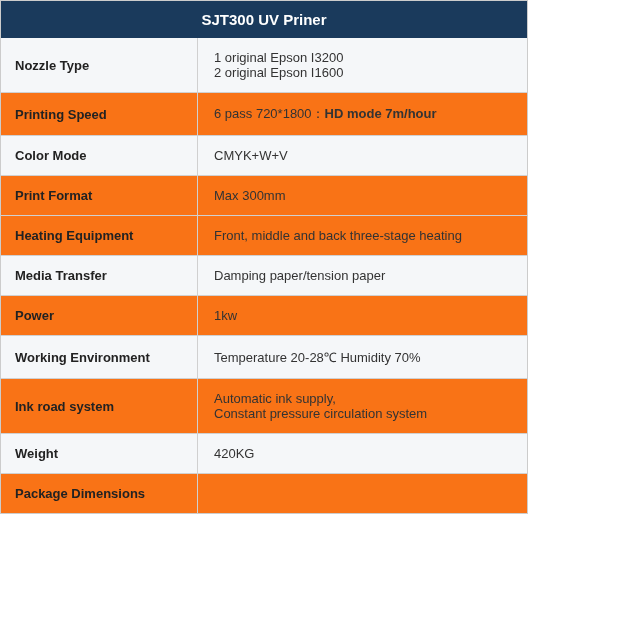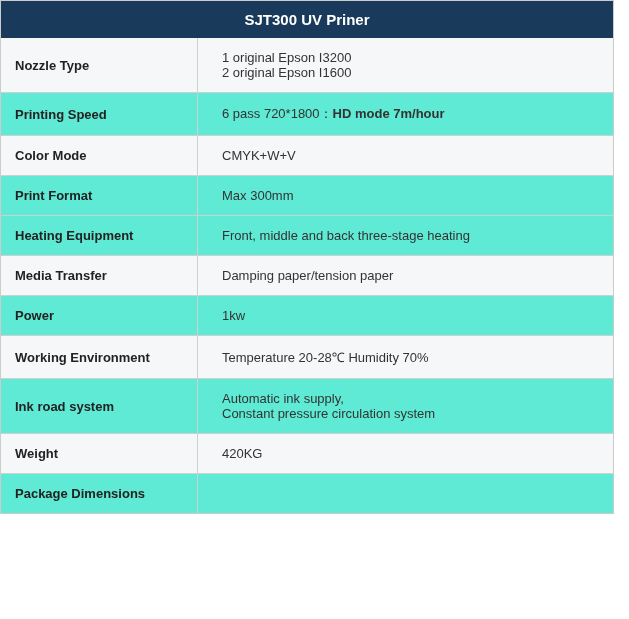--- a/index.html
+++ b/index.html
@@ -3,41 +3,40 @@
   <meta charset="utf-8">
   <style>
     * { box-sizing: border-box; margin: 0; padding: 0; }
     body {
       font-family: Arial, sans-serif;
       font-size: 13px;
       background: #fff;
       width: 629px;
     }
     .table-wrapper {
-      width: 614px;
+      width: 528px;
       border: 1px solid #ccc;
     }
     .header-row {
       background-color: #1a3a5c;
       color: #fff;
       text-align: center;
       padding: 10px 16px;
       font-size: 15px;
       font-weight: bold;
     }
     .data-row {
       display: flex;
       border-bottom: 1px solid #d0d0d0;
-      gap: 8px;
     }
     .data-row:last-child {
       border-bottom: none;
     }
     .data-row.alt {
-      background-color: #5eead4;
+      background-color: #f97316;
     }
     .data-row.white {
       background-color: #f5f7f9;
     }
     .label-cell {
       width: 197px;
       min-width: 197px;
       padding: 12px 14px;
       font-weight: bold;
       font-size: 13px;

